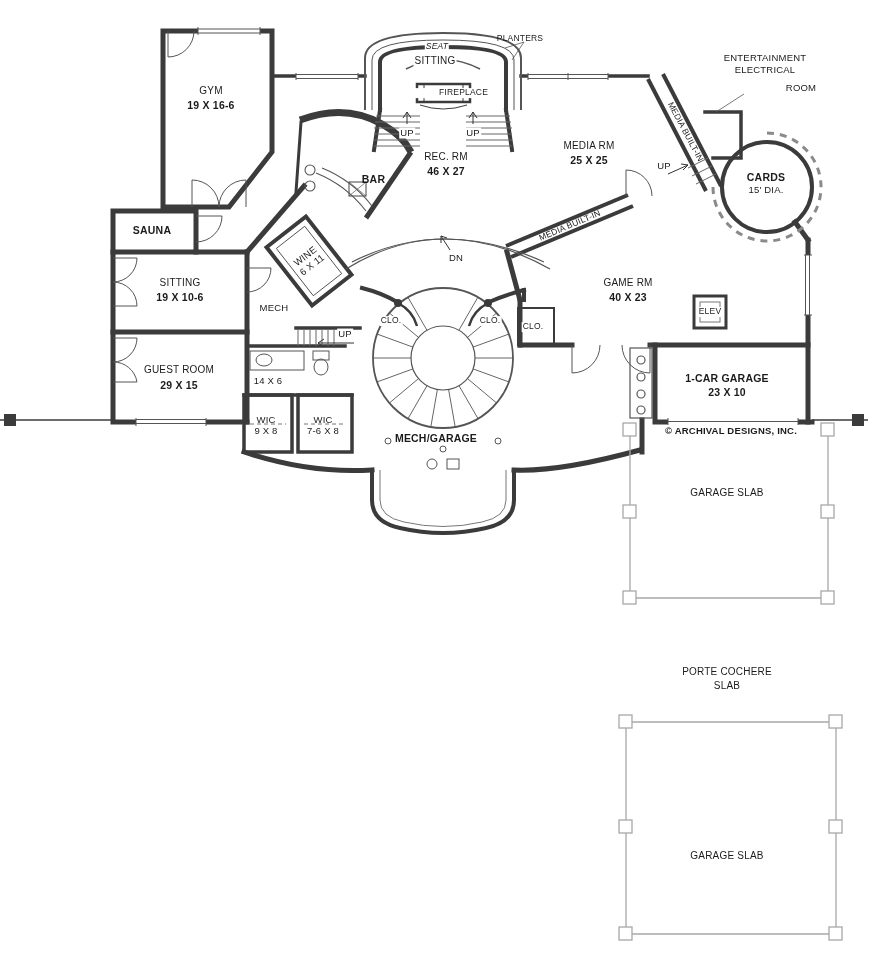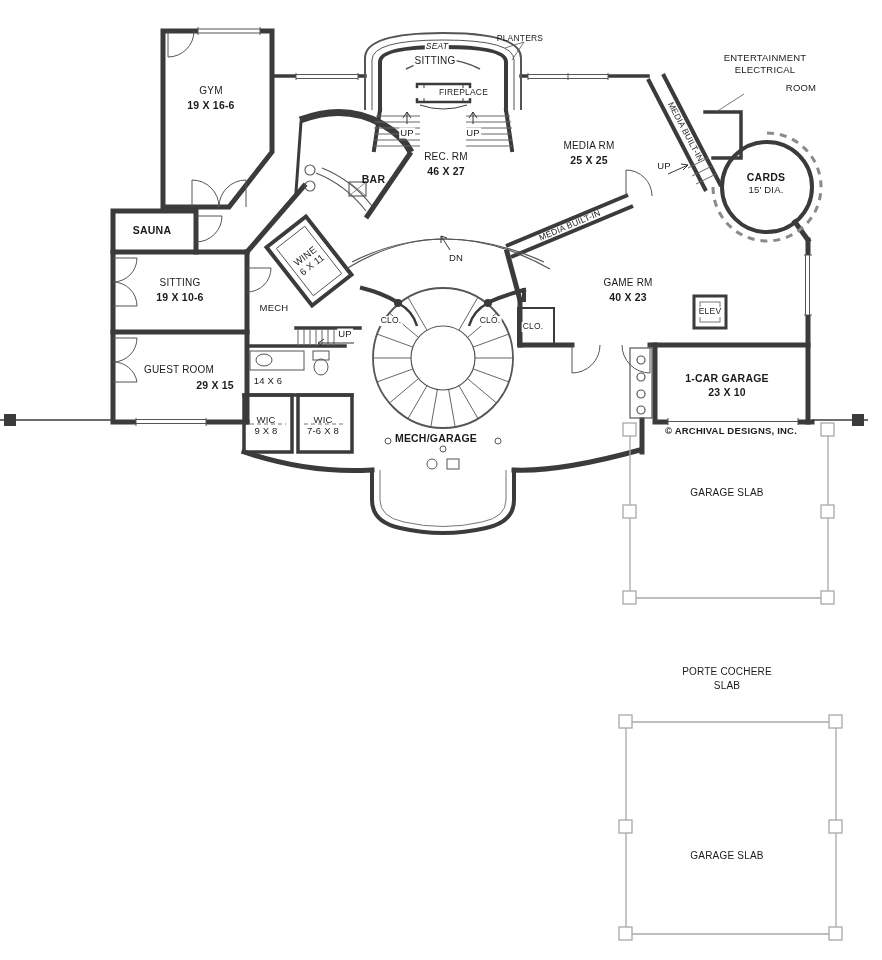--- a/index.html
+++ b/index.html
@@ -287,21 +287,21 @@
 
 <div class="lbl s8 bg" style="left:710px; top:312px;">ELEV</div>
 
 <div class="lbl s9 bg" style="left:345px; top:334px;">UP</div>
 
 <div class="lbl s8 bg" style="left:391px; top:321px;">CLO.</div>
 <div class="lbl s8 bg" style="left:490px; top:321px;">CLO.</div>
 <div class="lbl s8 bg" style="left:533px; top:327px;">CLO.</div>
 
 <div class="lbl s11" style="left:179px; top:370px;">GUEST ROOM</div>
-<div class="lbl s10" style="left:179px; top:385px;margin-left:36px;">29 X 15</div>
+<div class="lbl s10" style="left:179px; top:385px;">29 X 15</div>
 
 <div class="lbl s9" style="left:268px; top:381px;">14 X 6</div>
 
 <div class="lbl s10" style="left:727px; top:378px;">1-CAR GARAGE</div>
 <div class="lbl s10" style="left:727px; top:392px;">23 X 10</div>
 
 <div class="lbl s9" style="left:266px; top:420px;">WIC</div>
 <div class="lbl s9" style="left:266px; top:431px;">9 X 8</div>
 <div class="lbl s9" style="left:323px; top:420px;">WIC</div>
 <div class="lbl s9" style="left:323px; top:431px;">7-6 X 8</div>

